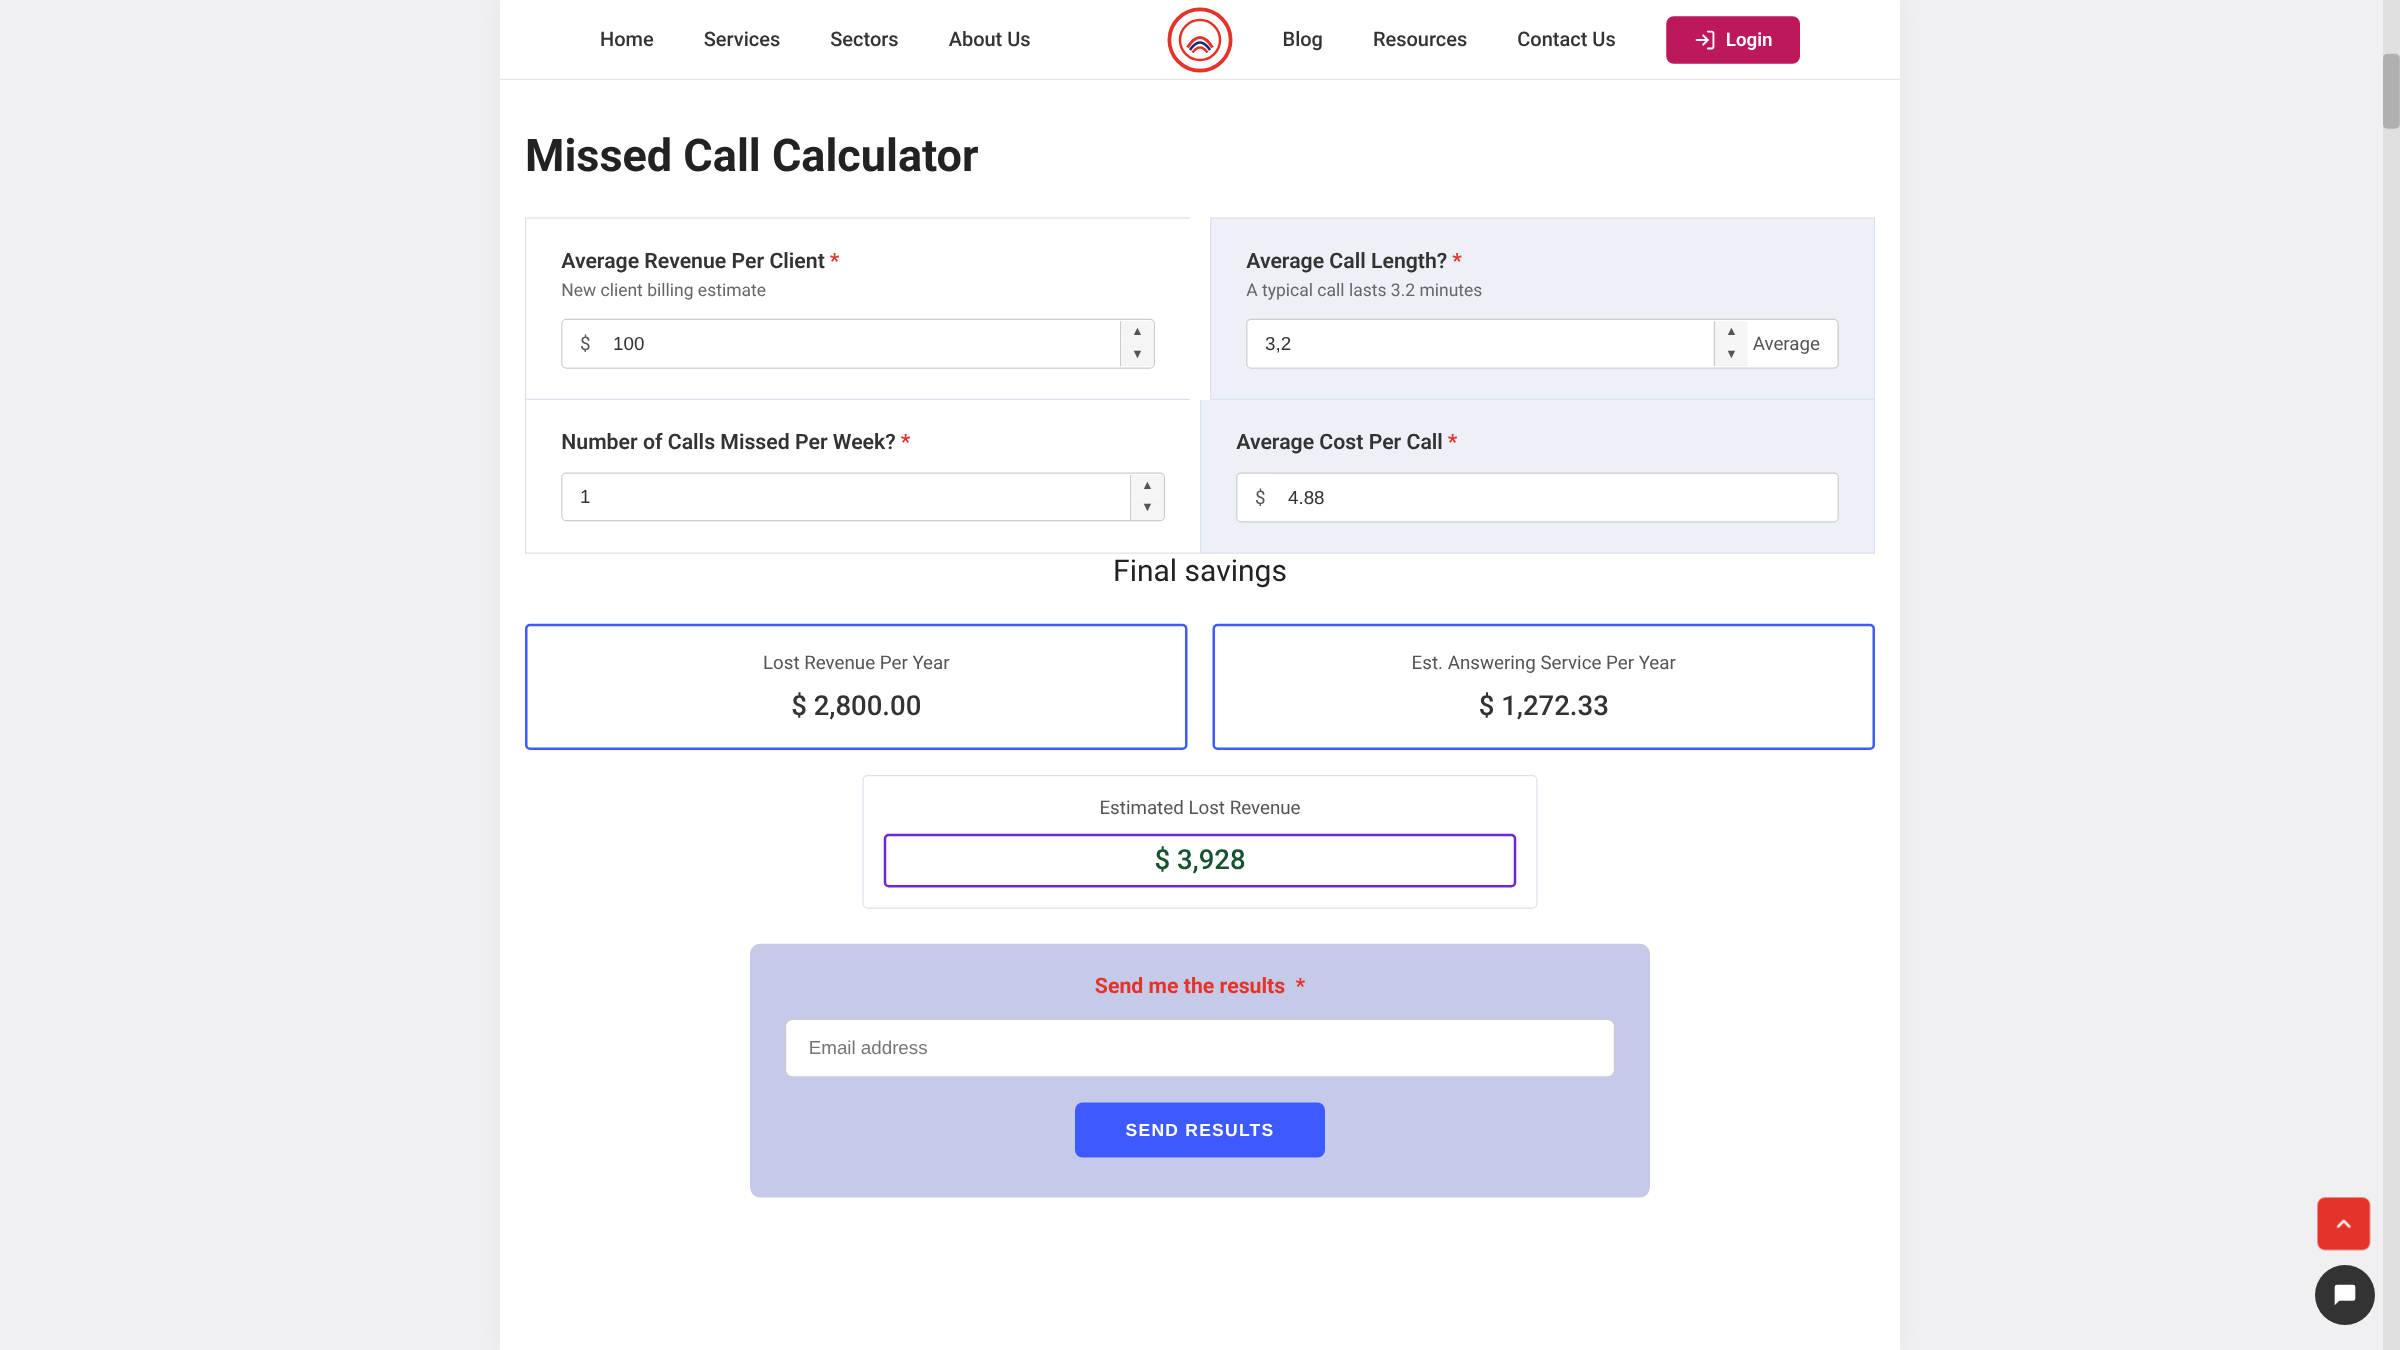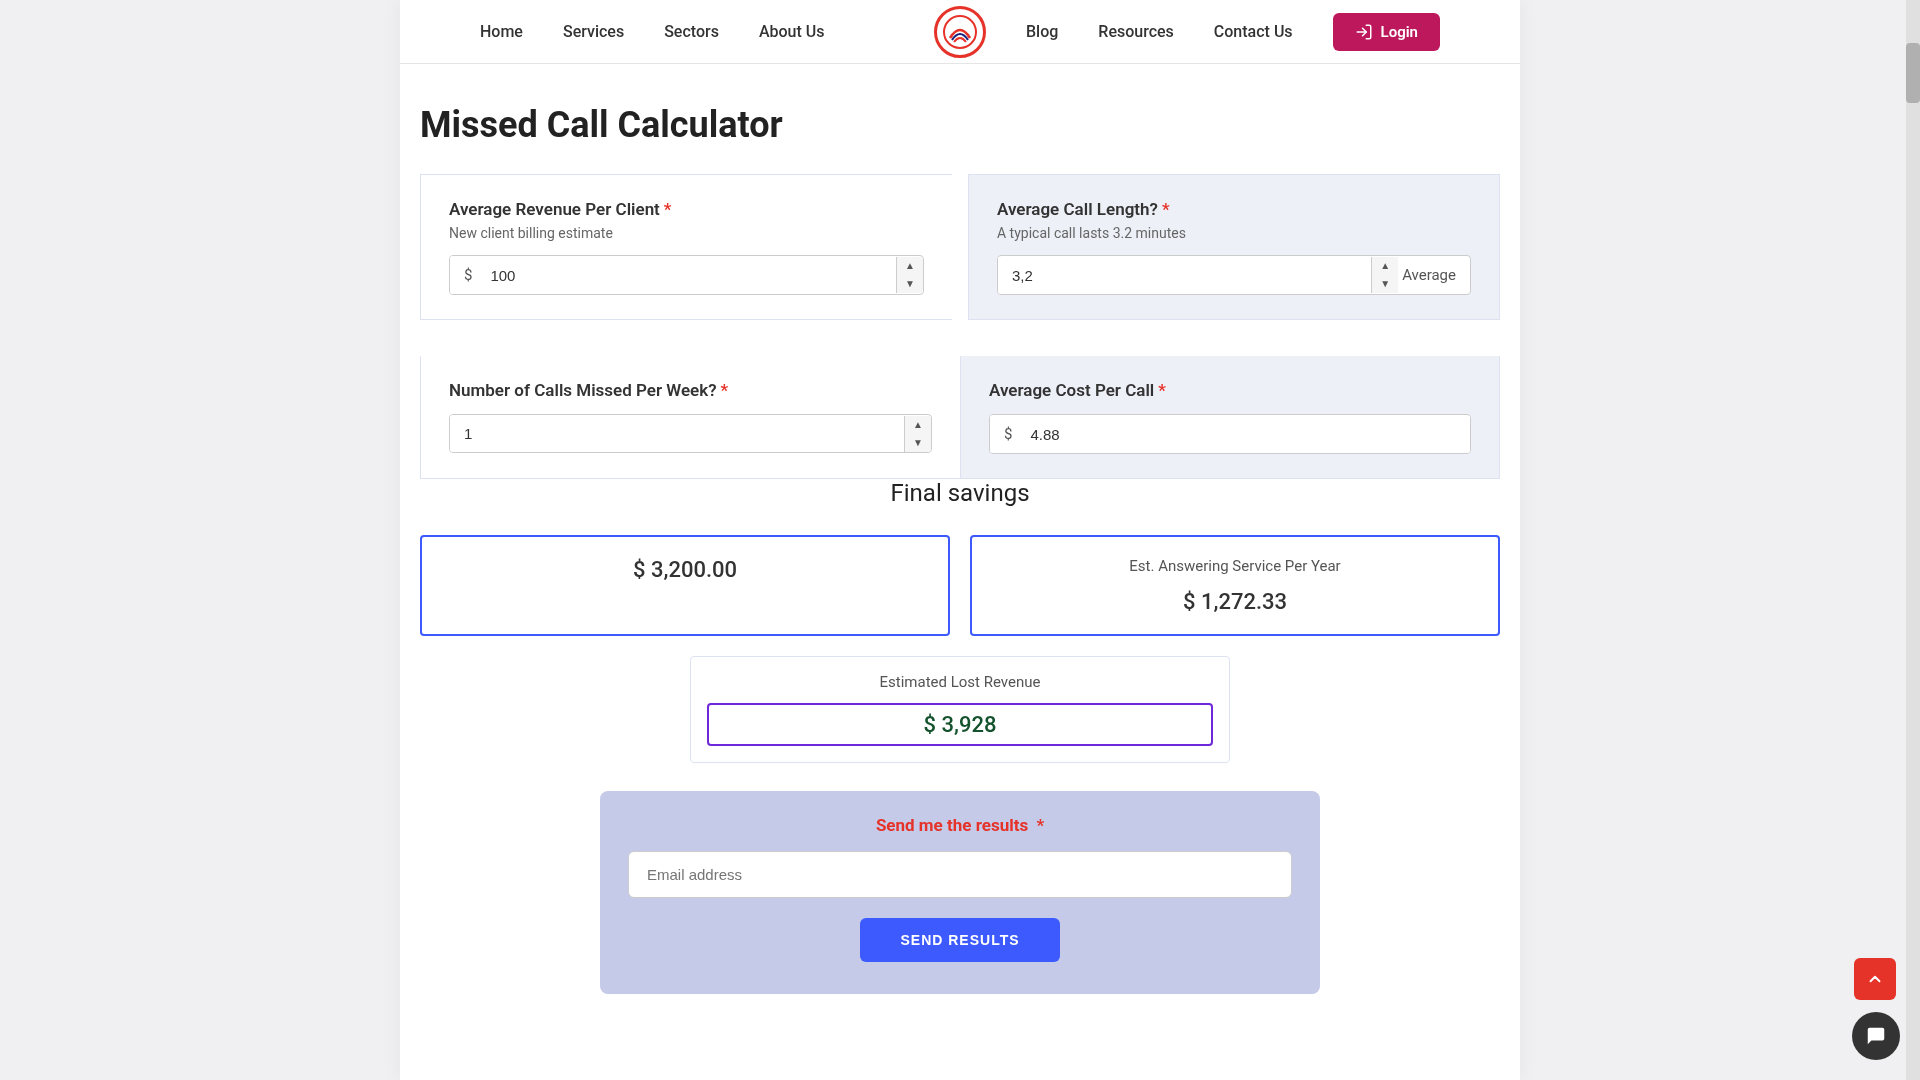--- a/index.html
+++ b/index.html
@@ -84,21 +84,20 @@
       font-weight: 700;
       color: #222;
       margin-bottom: 28px;
     }
 
     
     .calc-grid {
       display: grid;
       grid-template-columns: 1fr 1fr;
       gap: 16px;
-      margin-bottom: 36px;
     }
     .calc-left {
       background: #fff;
       border: 1px solid #dde2f0;
       border-right: none;
       padding: 24px 28px;
     }
     .calc-right {
       background: #eef0f8;
       border: 1px solid #dde2f0;
@@ -449,22 +448,23 @@
             <span class="input-prefix">$</span>
             <input type="text" value="4.88" style="">
           </div>
         </div>
       </div>
 
       <h2 class="final-savings-title">Final savings</h2>
 
       <div class="savings-grid">
         <div class="savings-card">
+          <div class="savings-card-label">Lost Revenue Per Year</div>
           <div class="savings-card-value">
-            <span>$</span>&nbsp;<span>3,200.00</span>
+            <span>$</span>&nbsp;<span>2,800.00</span>
           </div>
         </div>
         <div class="savings-card">
           <div class="savings-card-label">Est. Answering Service Per Year</div>
           <div class="savings-card-value">
             <span>$</span>&nbsp;<span>1,272.33</span>
           </div>
         </div>
       </div>
 

